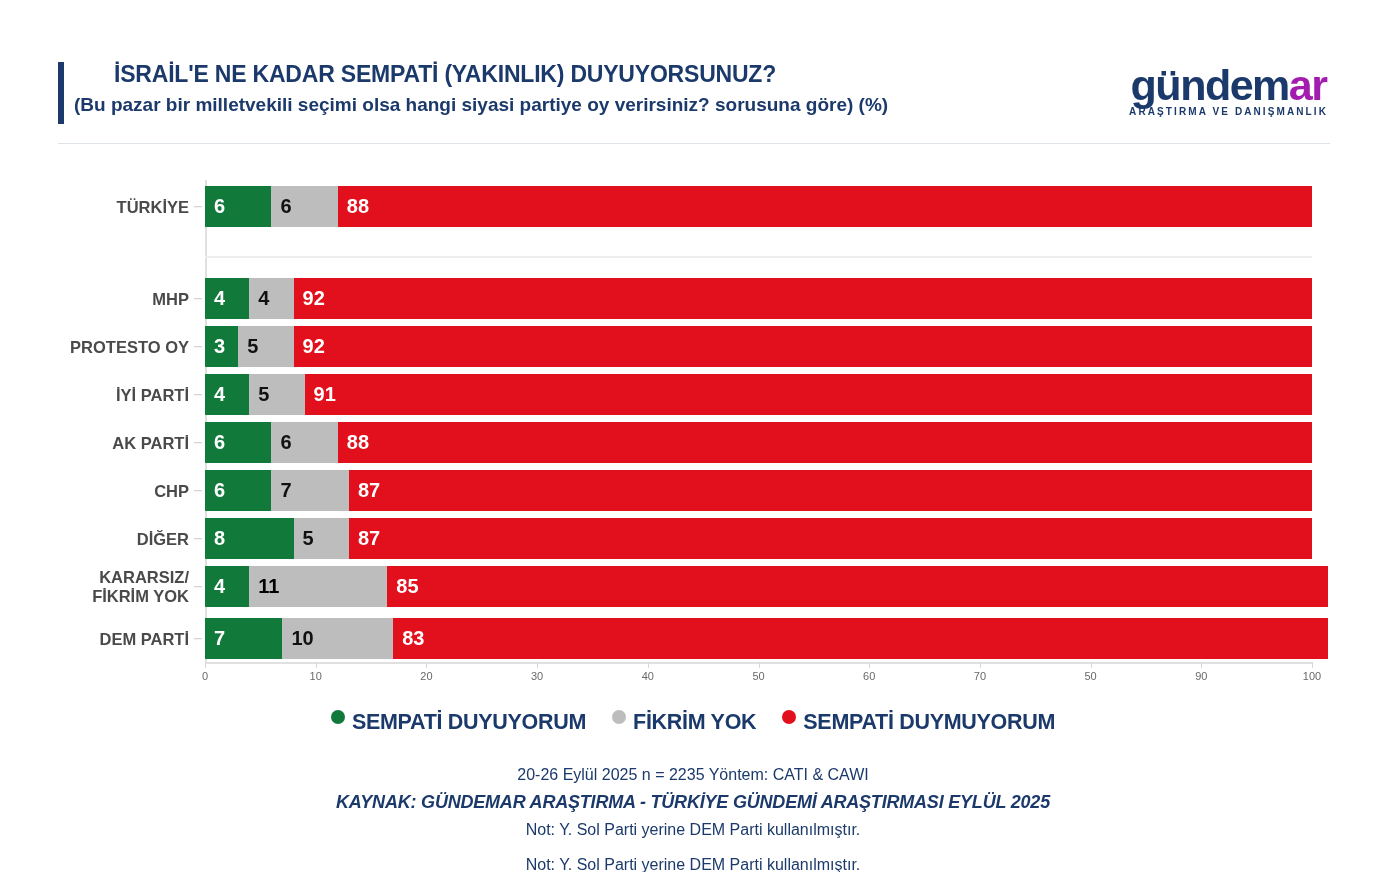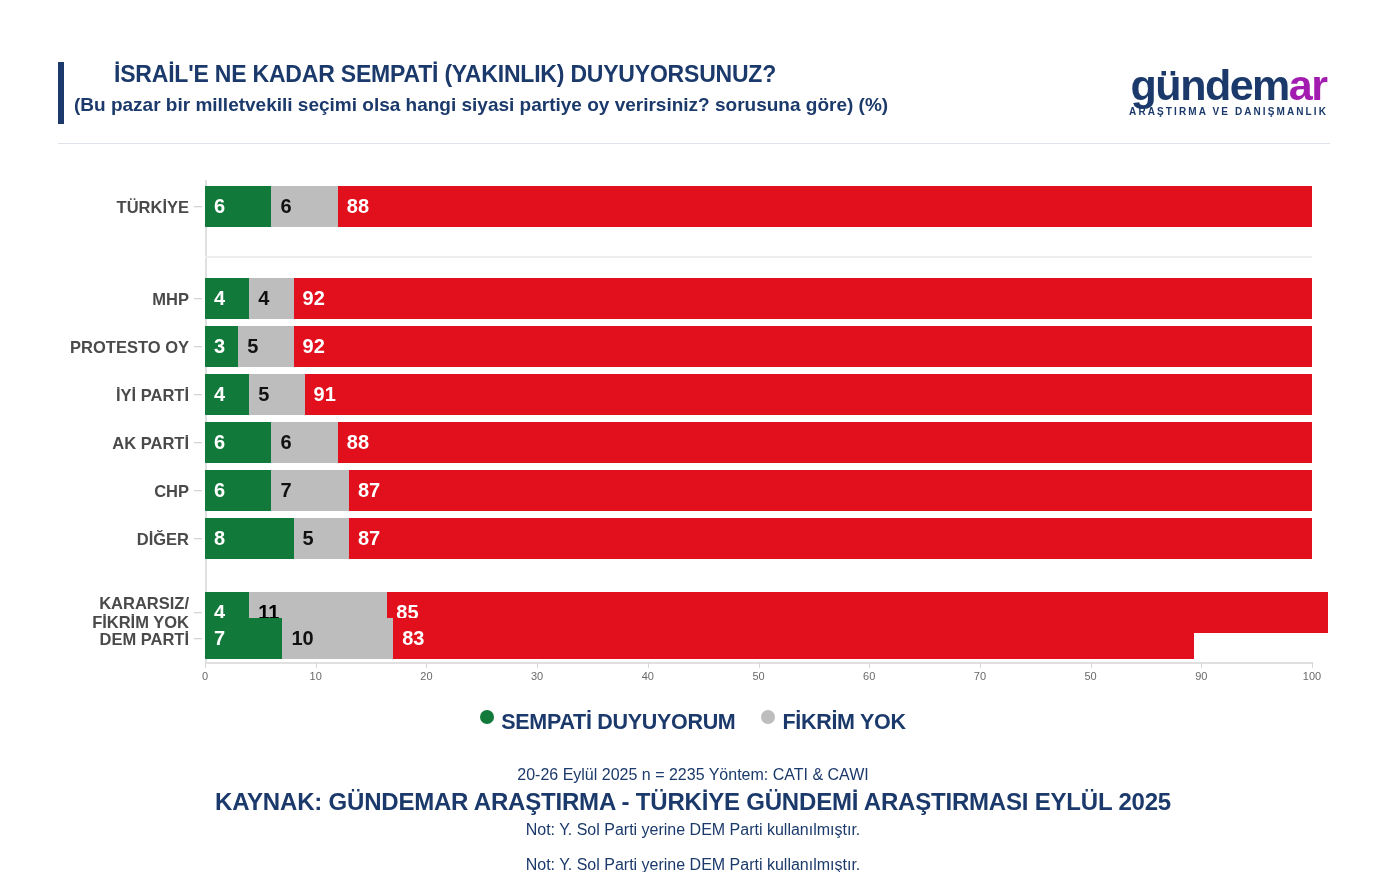--- a/index.html
+++ b/index.html
@@ -106,22 +106,22 @@
   }
 
   
   .footer {
     position: absolute; left: 0; top: 763px; width: 1386px; text-align: center;
   }
   .foot-line1 {
     font-size: 16px; color: #1b3a6b; line-height: 24px; white-space: nowrap;
   }
   .foot-line2 {
-    font-size: 24px; font-weight: bold; color: #1b3a6b;
-    line-height: 30px; letter-spacing: -0.2px; white-space: nowrap;
+    font-size: 18px; font-weight: bold; color: #1b3a6b;
+    line-height: 30px; letter-spacing: -0.2px; white-space: nowrap; font-style: italic;
   }
   .foot-line3 {
     font-size: 16px; color: #1b3a6b; line-height: 26px; white-space: nowrap;
   }
   .foot-line4 {
     position: absolute; left: 0; top: 854px; width: 1386px; text-align: center;
     font-size: 16px; color: #1b3a6b; line-height: 22px; white-space: nowrap;
     overflow: hidden; height: 18px;
   }
   .foot-line4 span { display: inline-block; margin-top: -6px; }
@@ -204,37 +204,37 @@
         </div>
         <div class="row" style="top: 518px;">
           <div class="row-label">DİĞER</div>
           <div class="tick-dash"></div>
           <div class="bar">
             <div class="seg seg-green" style="width: 88.56px; background: rgb(17, 121, 58); color: rgb(255, 255, 255);">8</div>
             <div class="seg seg-grey" style="width: 55.35px; background: rgb(189, 189, 189); color: rgb(17, 17, 17);">5</div>
             <div class="seg seg-red" style="width: 963.09px; background: rgb(226, 16, 28); color: rgb(255, 255, 255);">87</div>
           </div>
         </div>
-        <div class="row" style="top: 592px; padding-left: 18px;">
+        <div class="row" style="top: 566px; padding-left: 18px;">
           <div class="row-label">KARARSIZ/
 FİKRİM YOK</div>
           <div class="tick-dash"></div>
           <div class="bar">
             <div class="seg seg-green" style="width: 44.28px; background: rgb(17, 121, 58); color: rgb(255, 255, 255);">4</div>
             <div class="seg seg-grey" style="width: 138px; background: rgb(189, 189, 189); color: #000000;">11</div>
             <div class="seg seg-red" style="width: 940.95px; background: rgb(226, 16, 28); color: rgb(255, 255, 255);">85</div>
           </div>
         </div>
         <div class="row" style="top: 618px;">
           <div class="row-label">DEM PARTİ</div>
           <div class="tick-dash"></div>
           <div class="bar">
             <div class="seg seg-green" style="width: 77.49px; background: rgb(17, 121, 58); color: rgb(255, 255, 255);">7</div>
             <div class="seg seg-grey" style="width: 110.7px; background: rgb(189, 189, 189); color: rgb(17, 17, 17);">10</div>
-            <div class="seg seg-red" style="width: 801px; background: rgb(226, 16, 28); color: rgb(255, 255, 255);">83</div>
+            <div class="seg seg-red" style="width: 935px; background: rgb(226, 16, 28); color: rgb(255, 255, 255);">83</div>
           </div>
         </div>
       </div>
     <div class="x-axis-line"></div>
     <div id="xticks">
         <div class="xtick" style="left: 205px;"></div>
         <div class="xtick-label" style="left: 205px;">0</div>
         <div class="xtick" style="left: 315.7px;"></div>
         <div class="xtick-label" style="left: 315.7px;">10</div>
         <div class="xtick" style="left: 426.4px;"></div>
@@ -260,20 +260,24 @@
 
   <div class="legend" id="legend">
       <div class="legend-item">
         <span class="legend-dot" style="background: rgb(17, 121, 58);"></span>
         <span class="legend-text">SEMPATİ DUYUYORUM</span>
       </div>
       <div class="legend-item">
         <span class="legend-dot" style="background: rgb(189, 189, 189);"></span>
         <span class="legend-text">FİKRİM YOK</span>
       </div>
+      <div class="legend-item">
+        <span class="legend-dot" style="background: rgb(226, 16, 28);"></span>
+        <span class="legend-text">SEMPATİ DUYMUYORUM</span>
+      </div>
     </div>
 
   <div class="footer">
     <div class="foot-line1">20-26 Eylül 2025 n = 2235 Yöntem: CATI &amp; CAWI</div>
     <div class="foot-line2">KAYNAK: GÜNDEMAR ARAŞTIRMA - TÜRKİYE GÜNDEMİ ARAŞTIRMASI EYLÜL 2025</div>
     <div class="foot-line3">Not: Y. Sol Parti yerine DEM Parti kullanılmıştır.</div>
   </div>
   <div class="foot-line4"><span>Not: Y. Sol Parti yerine DEM Parti kullanılmıştır.</span></div>
 
 </div>

